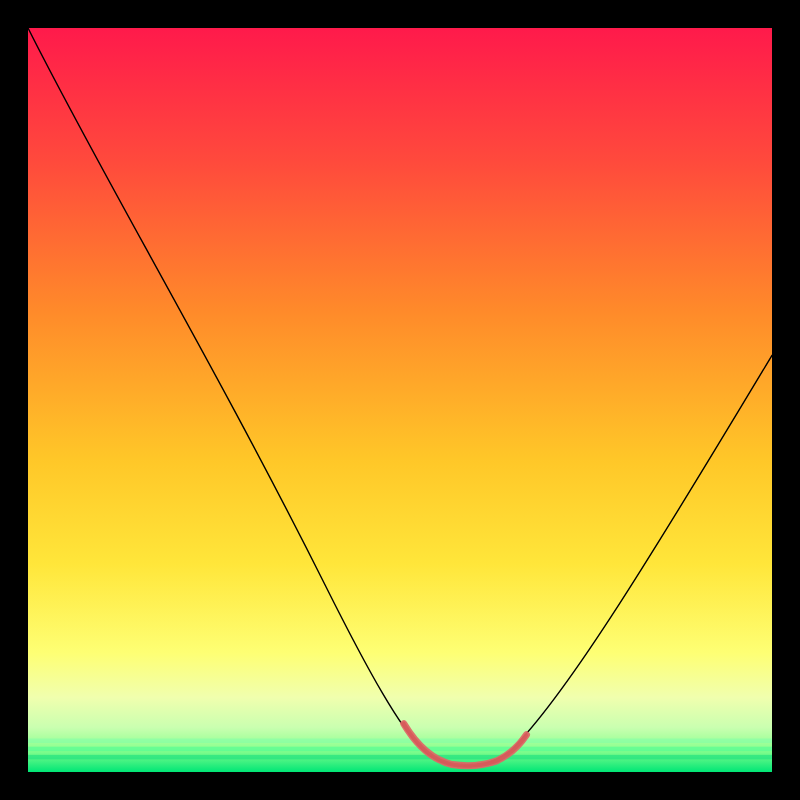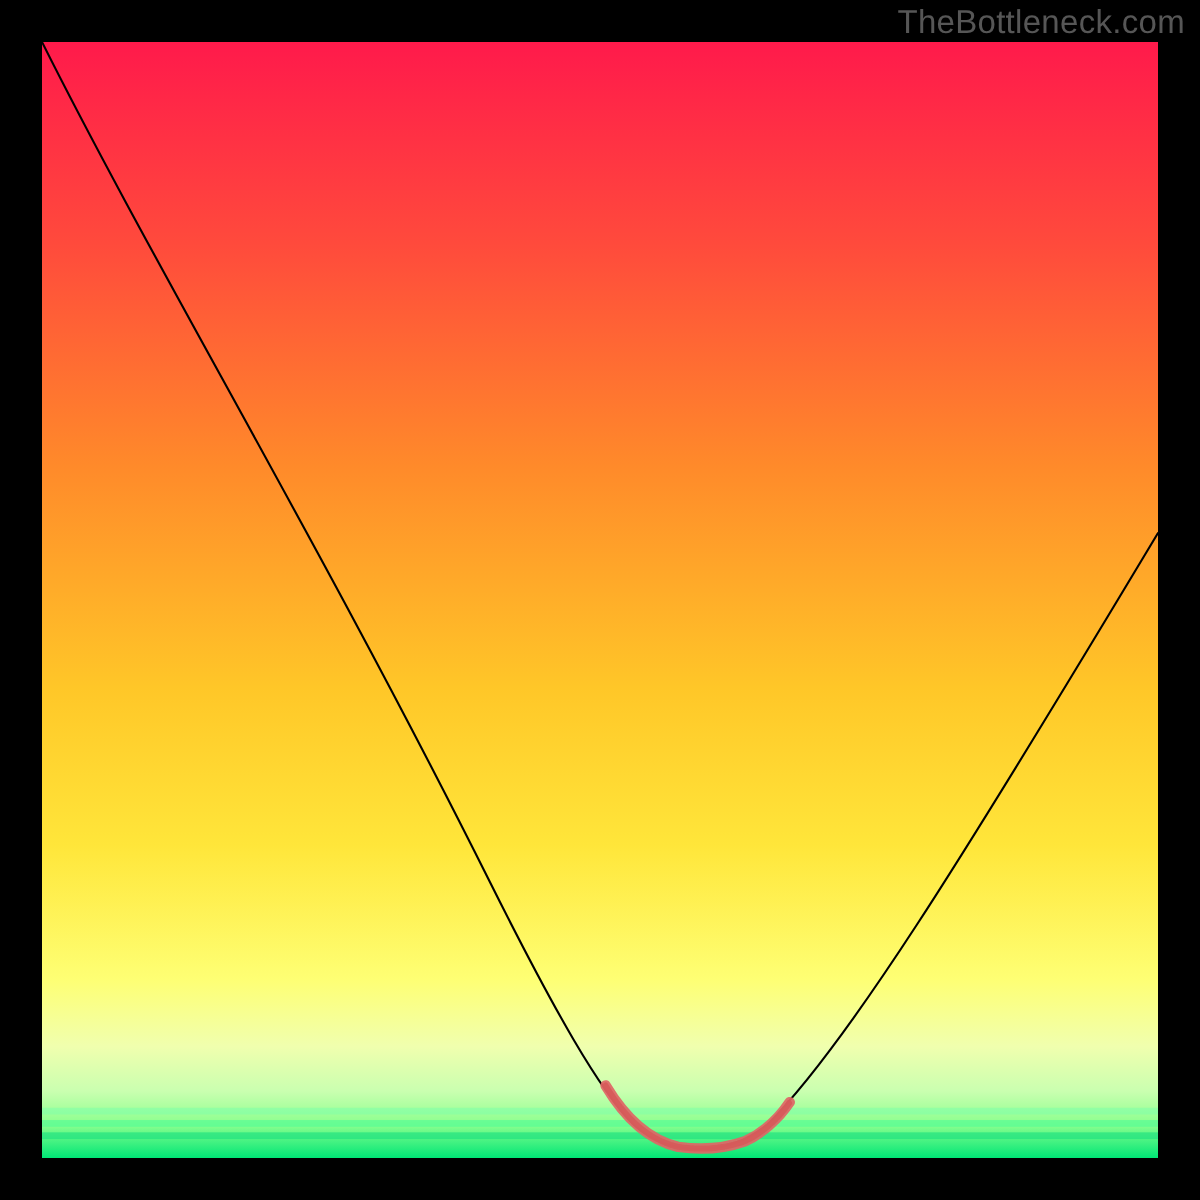--- a/index.html
+++ b/index.html
@@ -33,21 +33,20 @@
     top: 28px;
     width: 744px;
     height: 744px;
     display: block;
   }
 </style>
 </head>
 <body>
 
 <div class="frame">
-  <div class="watermark">TheBottleneck.com</div>
 
   <svg class="plot" viewBox="0 0 100 100" preserveAspectRatio="none">
     <defs>
       <linearGradient id="bg-grad" x1="0" y1="0" x2="0" y2="1">
         <stop offset="0%" stop-color="#ff1a4b"></stop>
         <stop offset="18%" stop-color="#ff4a3c"></stop>
         <stop offset="38%" stop-color="#ff8a2a"></stop>
         <stop offset="58%" stop-color="#ffc728"></stop>
         <stop offset="72%" stop-color="#ffe63a"></stop>
         <stop offset="84%" stop-color="#feff74"></stop>

